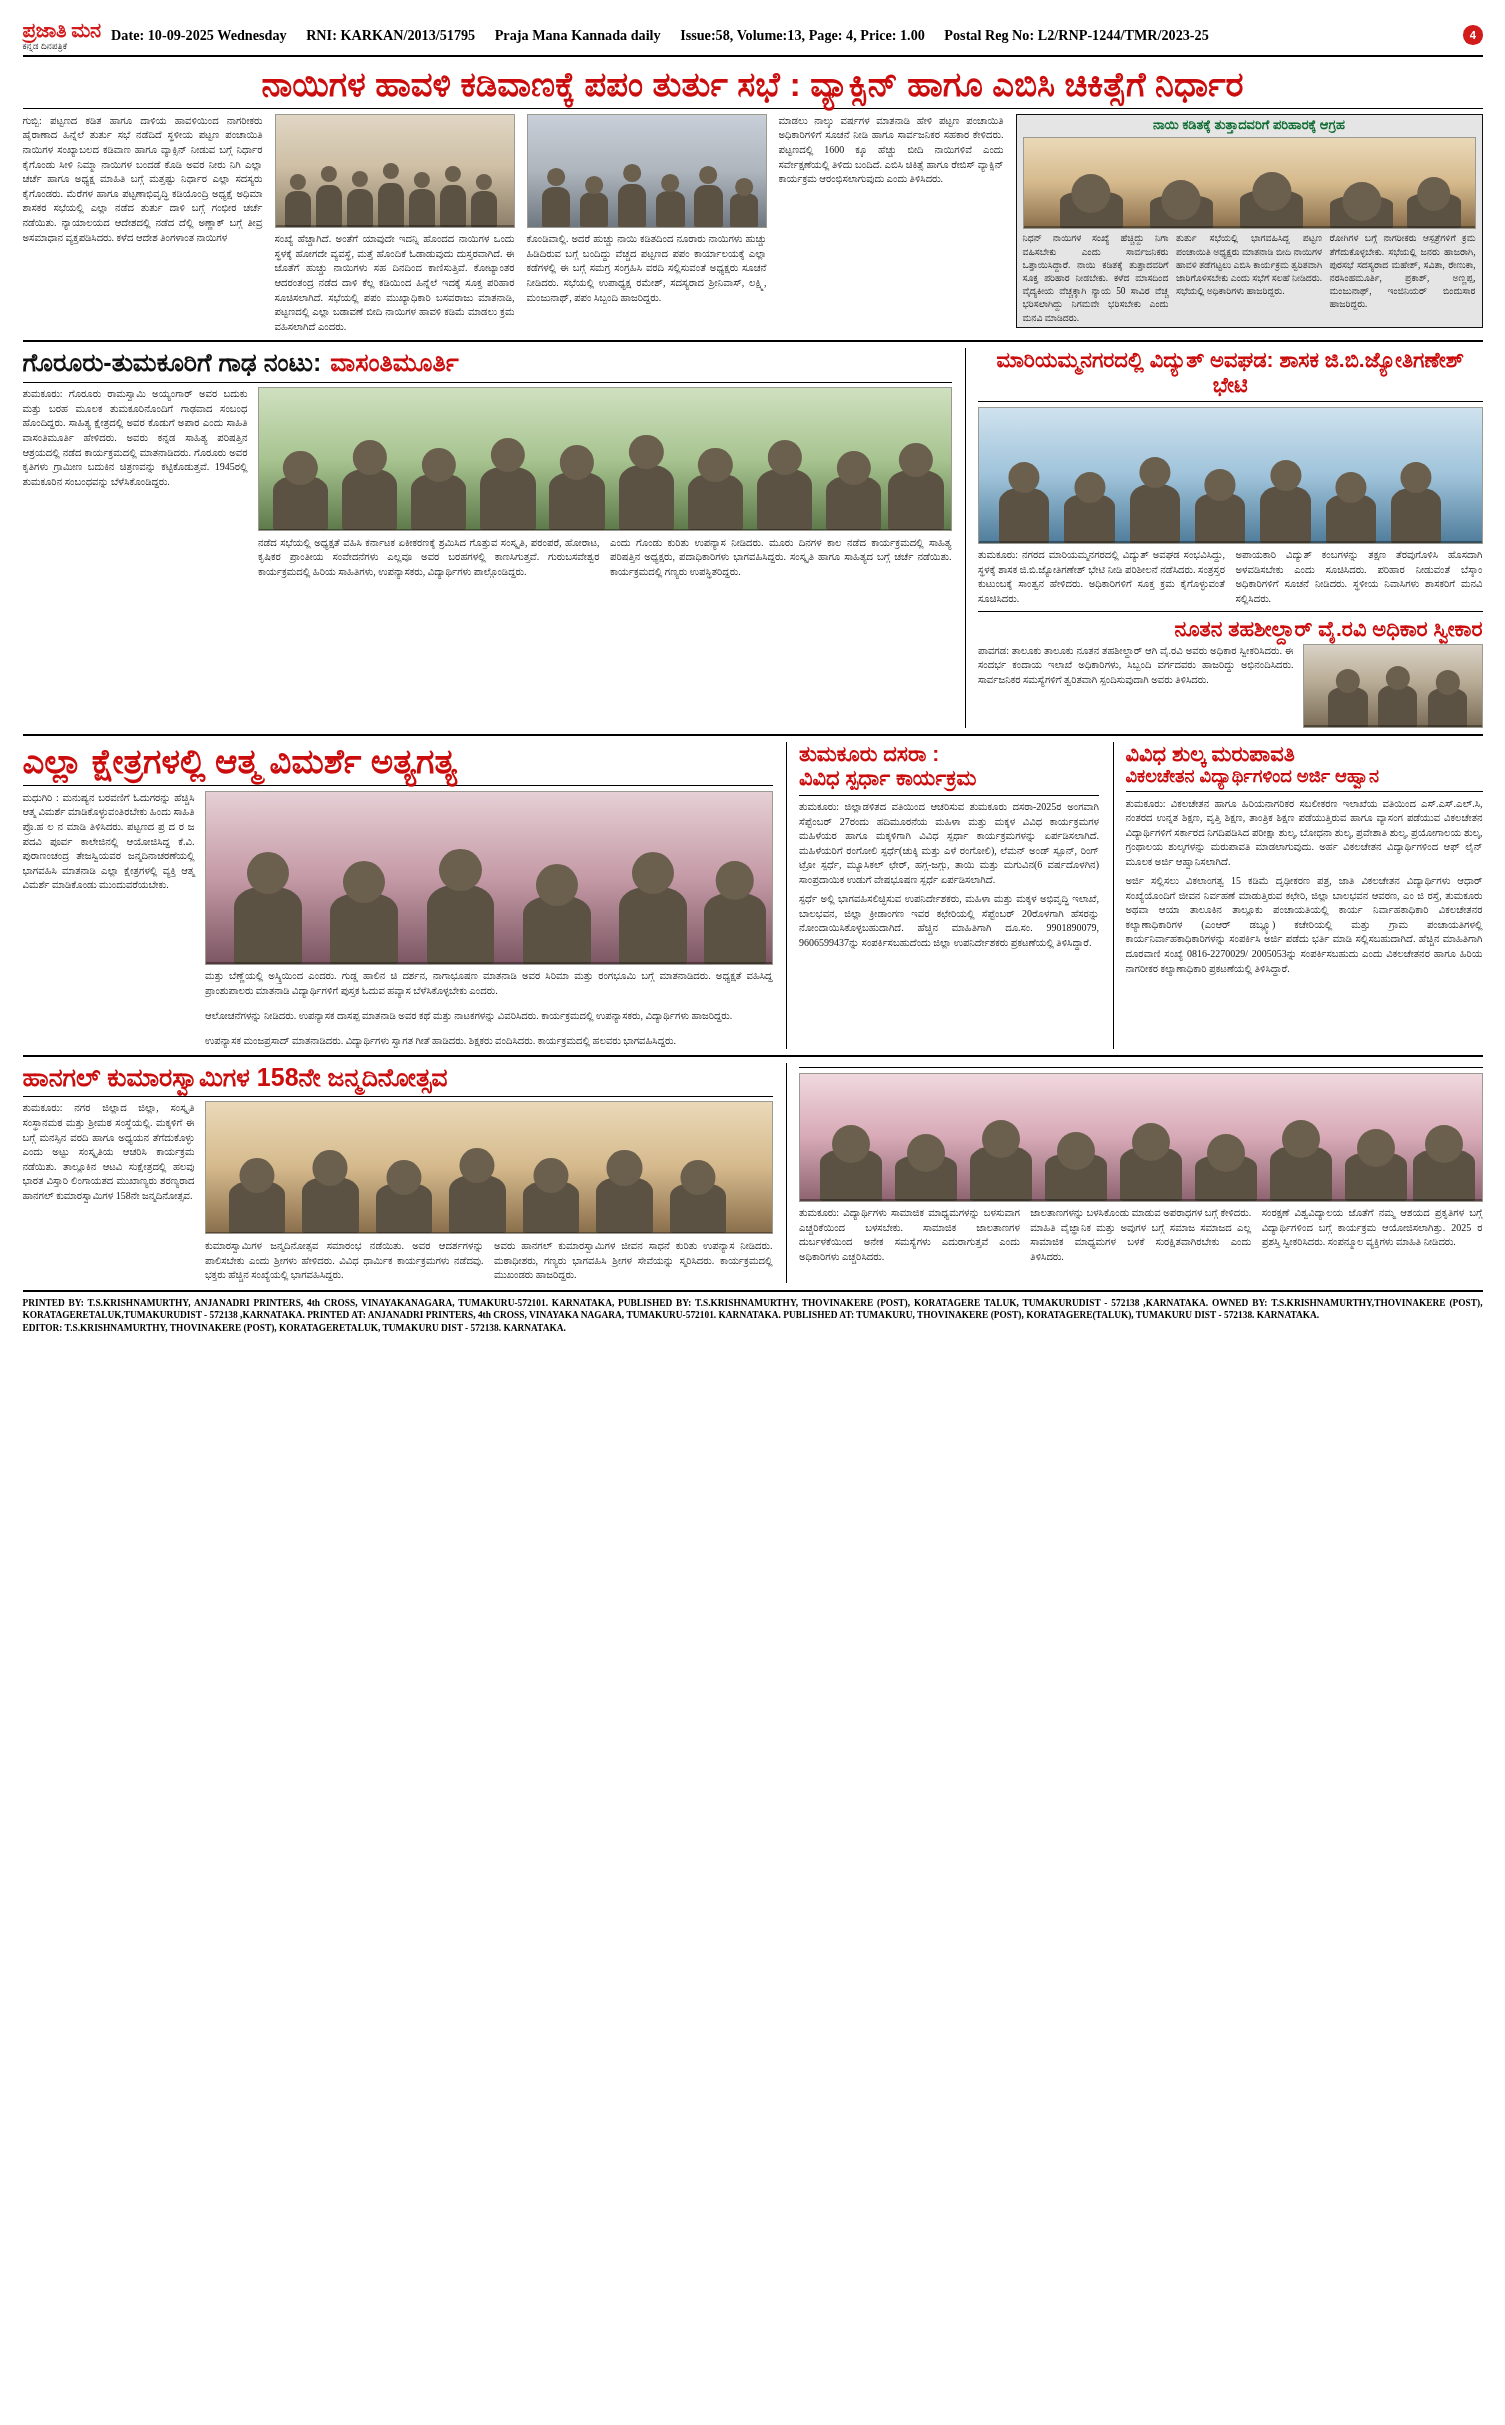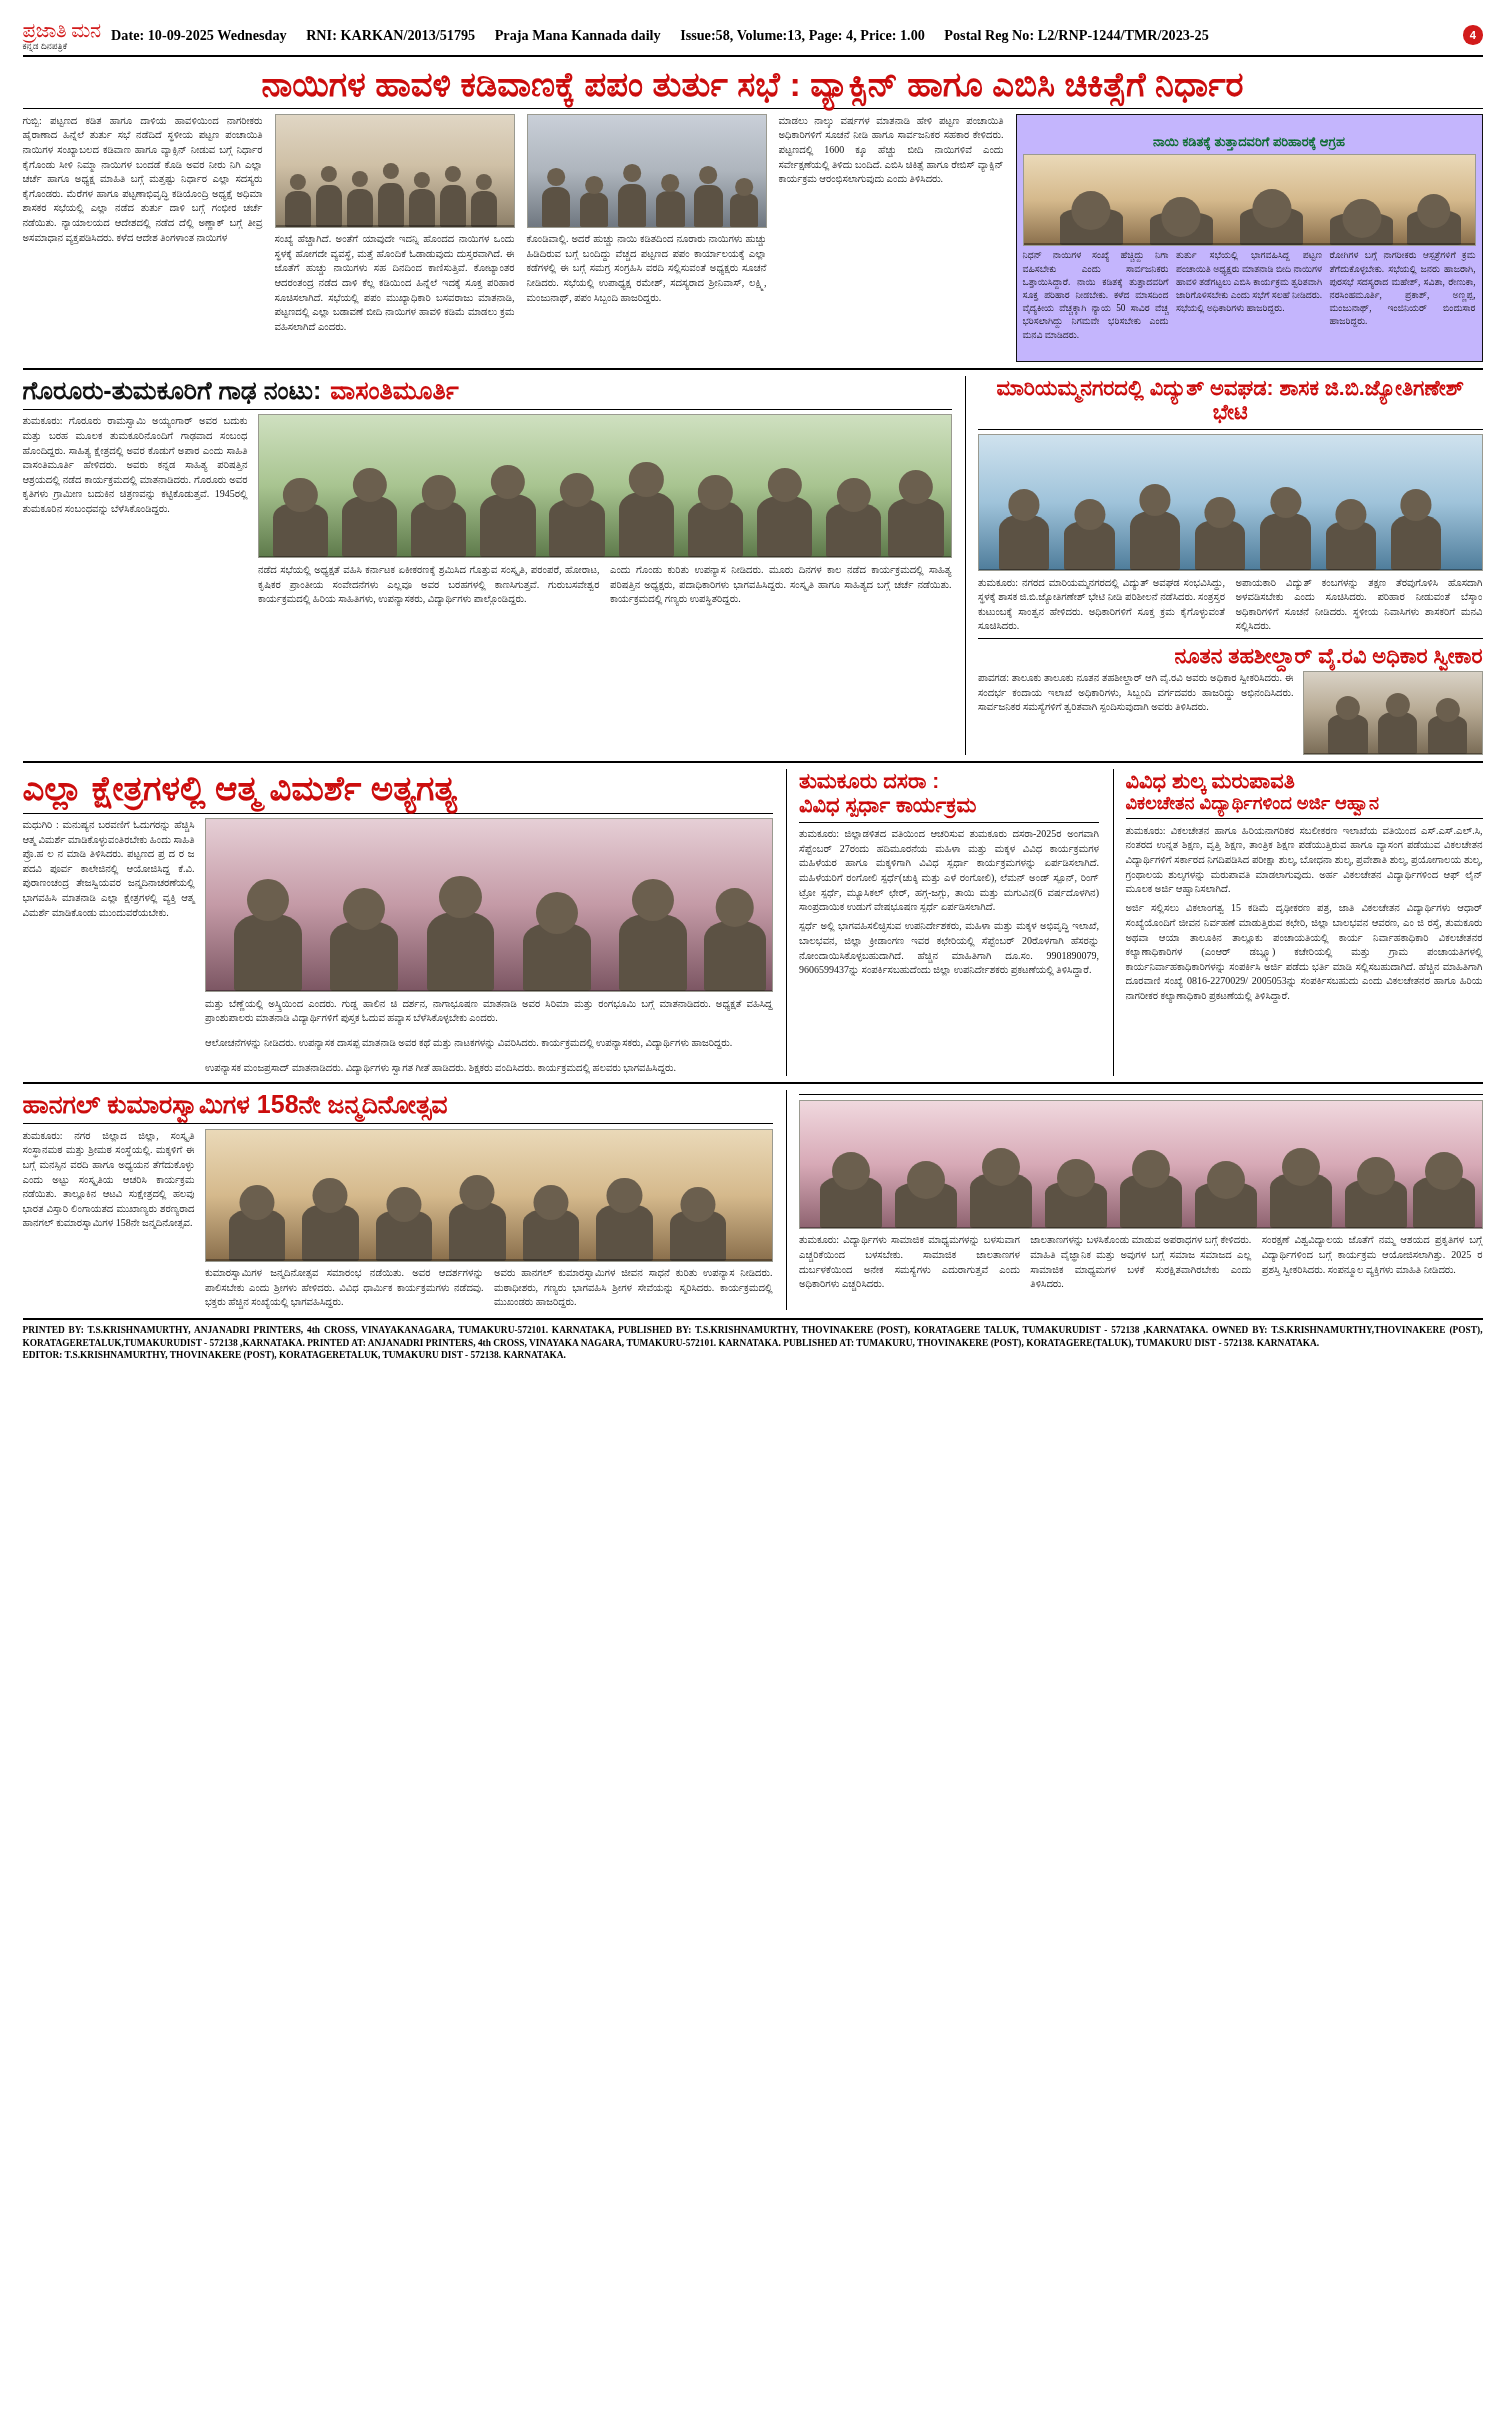--- a/index.html
+++ b/index.html
@@ -30,21 +30,21 @@
     padding-bottom: 4.5px;
   }
   .logo-block {
     display: flex;
     flex-direction: column;
     line-height: 1;
     flex: 0 0 auto;
   }
   .logo-main {
     font-family: "Liberation Sans", sans-serif;
-    font-weight: normal;
+    font-weight: bold;
     font-size: 20px;
     color: #d21b1b;
     letter-spacing: -0.4px;
   }
   .logo-sub {
     font-family: "Liberation Sans", sans-serif;
     font-size: 9px;
     color: #111;
     margin-top: 2.2px;
   }
@@ -135,23 +135,23 @@
     background: #5c5244; border-radius: 40% 40% 6% 6% / 26% 26% 4% 4%;
   }
   .ppl i::before {
     content: ""; position: absolute; left: 50%; transform: translateX(-50%);
     top: -46%; width: 62%; padding-top: 62%;
     background: #6b5f4e; border-radius: 50%;
   }
 
   
   .yellow-box {
-    background: #c4b5fd;
+    background: #e5e5e5;
     border: 1.5px solid #111;
-    padding: 19px 6px;
+    padding: 2px 6px;
   }
   .yellow-hl {
     font-family: "Liberation Sans", sans-serif;
     font-weight: bold;
     font-size: 13px;
     color: #0b6b2f;
     text-align: center;
     line-height: 1.25;
     margin-bottom: 3.7px;
   }

